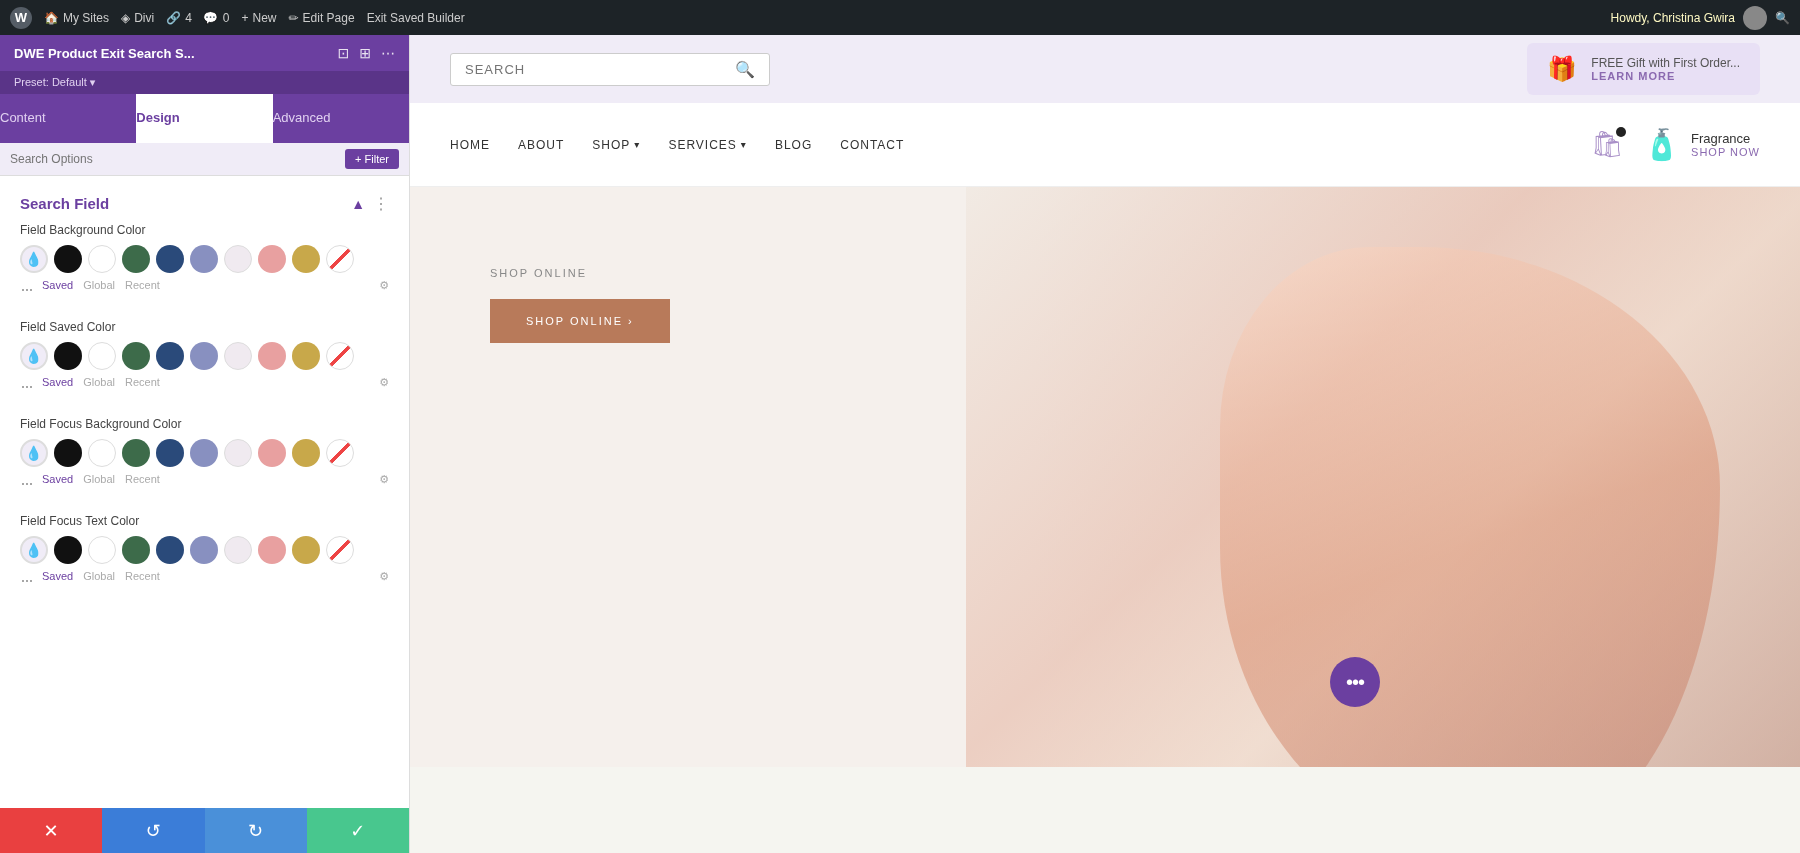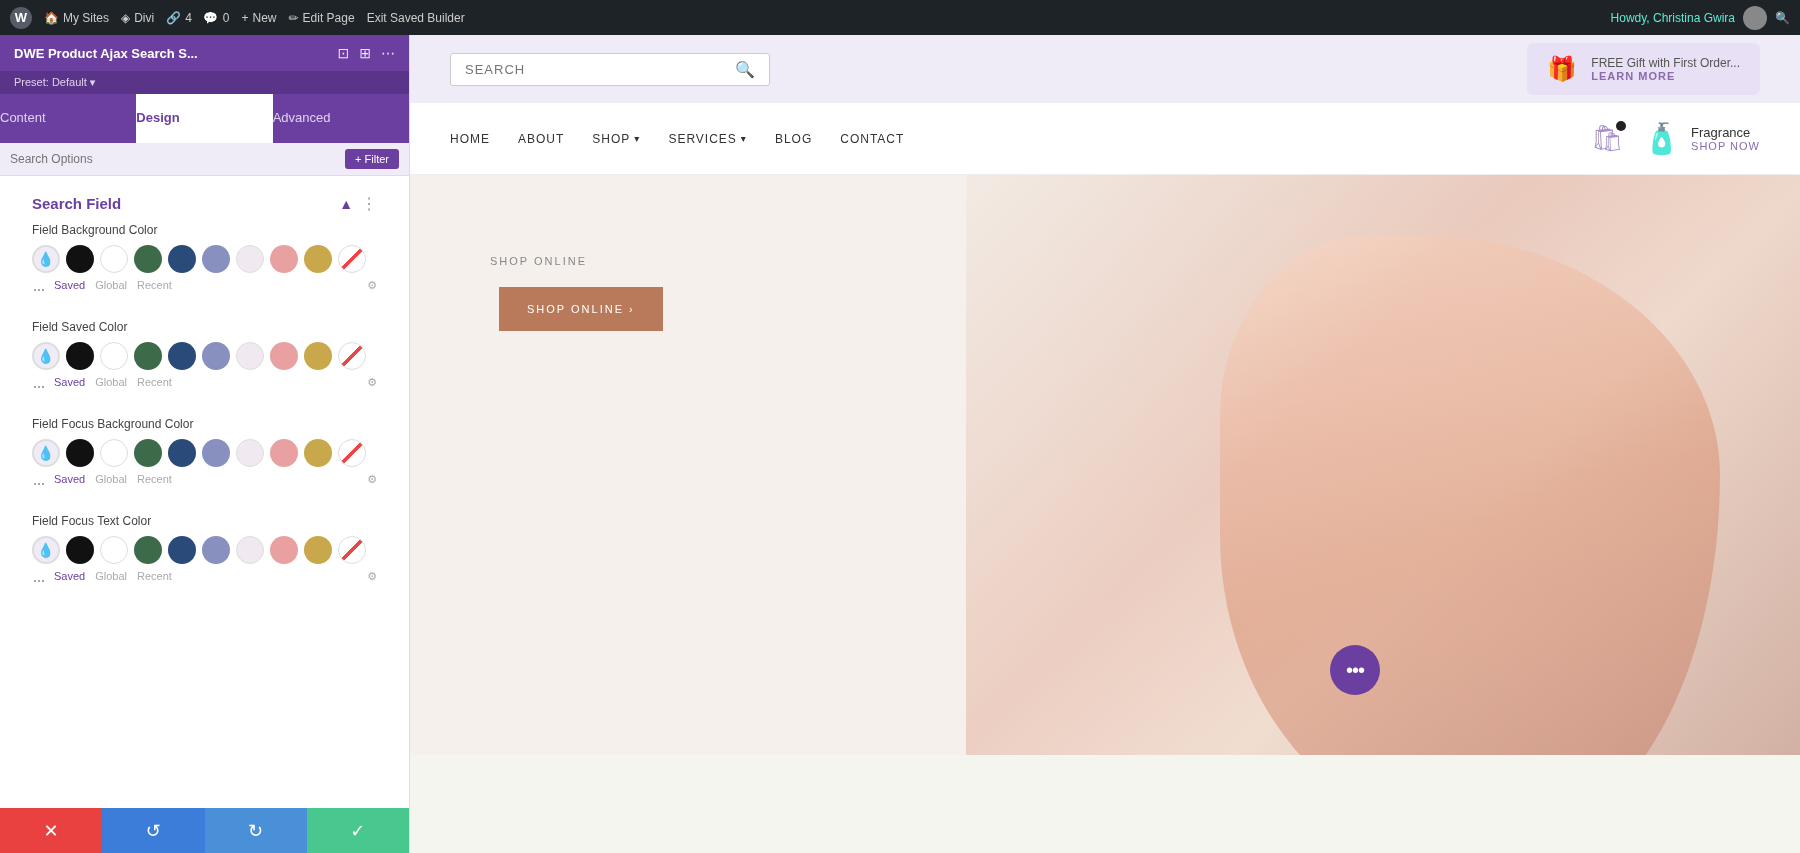--- a/index.html
+++ b/index.html
@@ -23,21 +23,21 @@
       align-items: center;
       gap: 4px;
       cursor: pointer;
       white-space: nowrap;
     }
     .admin-bar-right {
       margin-left: auto;
       display: flex;
       align-items: center;
       gap: 8px;
-      color: #5eead4;
+      color: #fef9c3;
       font-size: 12px;
     }
     .admin-bar-avatar {
       width: 24px;
       height: 24px;
       background: #888;
       border-radius: 50%;
       display: inline-block;
     }
     .wp-icon {
@@ -151,21 +151,21 @@
       padding: 4px 10px;
       border-radius: 3px;
       font-size: 11px;
       cursor: pointer;
     }
 
     
     .panel-content {
       flex: 1;
       overflow-y: auto;
-      padding: 12px 32px;
+      padding: 12px 20px;
     }
 
     
     .section-header {
       display: flex;
       align-items: center;
       justify-content: space-between;
       margin-bottom: 10px;
       margin-top: 6px;
     }
@@ -301,21 +301,21 @@
       color: #8b6ab0;
     }
     .promo-text { font-size: 12px; color: #555; }
     .promo-link { font-size: 11px; color: #8b6ab0; font-weight: bold; letter-spacing: 1px; text-transform: uppercase; }
 
     
     .site-nav {
       display: flex;
       align-items: center;
       justify-content: space-between;
-      padding: 18px 40px;
+      padding: 24px 40px;
       background: #fff;
       border-bottom: 1px solid #eee;
     }
     .nav-links {
       display: flex;
       gap: 28px;
       align-items: center;
     }
     .nav-link {
       font-size: 12px;
@@ -379,30 +379,29 @@
       font-size: 64px;
       font-weight: bold;
       color: #1a2a4a;
       line-height: 1.1;
       font-family: Georgia, serif;
       margin-bottom: 30px;
     }
     .hero-btn {
       background: #b87a5a;
       color: #fff;
-      padding: 16px 28px;
+      padding: 16px 36px;
       border: none;
       font-size: 11px;
       letter-spacing: 2px;
       text-transform: uppercase;
       cursor: pointer;
       display: inline-flex;
       align-items: center;
       gap: 8px;
-      margin-left: 9px;
     }
     .hero-bg-visual {
       position: absolute;
       right: 0;
       top: 0;
       bottom: 0;
       width: 60%;
       background: linear-gradient(135deg, #f0e8e0 0%, #e8c0b0 40%, #f0d8c8 60%, #c8a090 100%);
       opacity: 0.7;
       z-index: 1;
@@ -472,21 +471,21 @@
     <span class="admin-bar-avatar"></span>
     <span>🔍</span>
   </div>
 </div>
 
 <div class="main-container">
 
   <div class="left-panel">
 
     <div class="panel-header">
-      <span class="panel-title">DWE Product Ajax Search S...</span>
+      <span class="panel-title">DWE Product Exit Search S...</span>
       <div class="panel-icons">
         <span class="panel-icon-btn">⊡</span>
         <span class="panel-icon-btn">⊞</span>
         <span class="panel-icon-btn">⋯</span>
       </div>
     </div>
 
     <div class="preset-bar">
       <span>Preset: Default</span> ▾
     </div>

